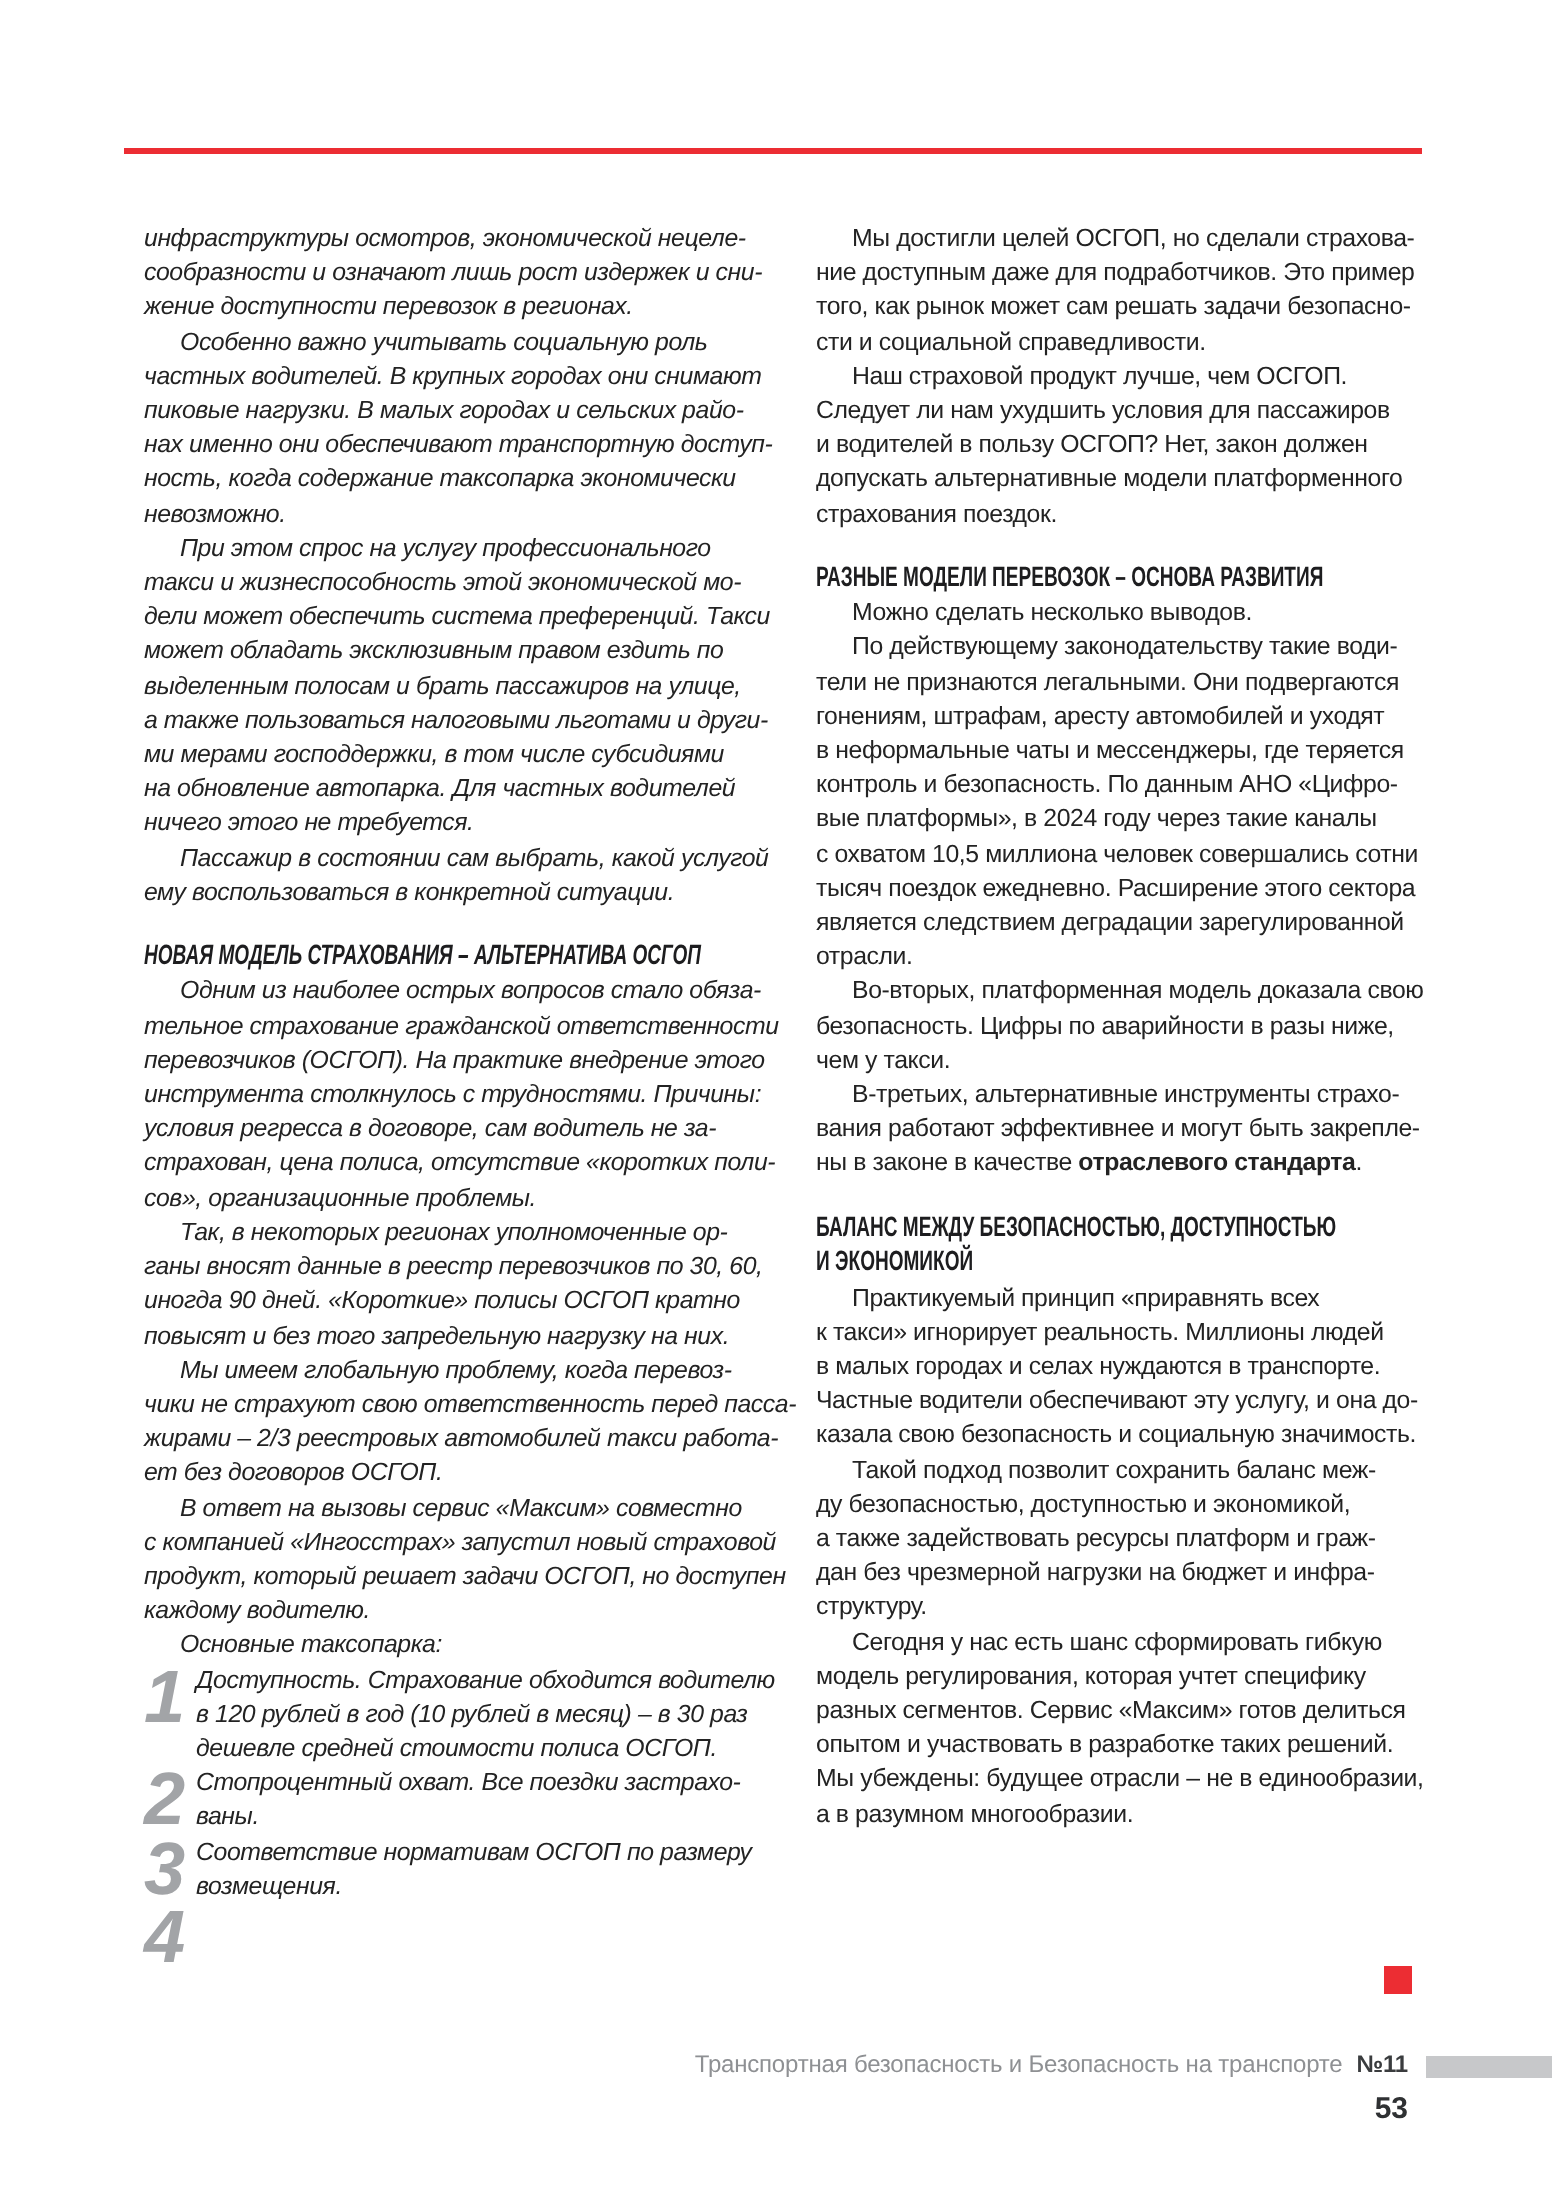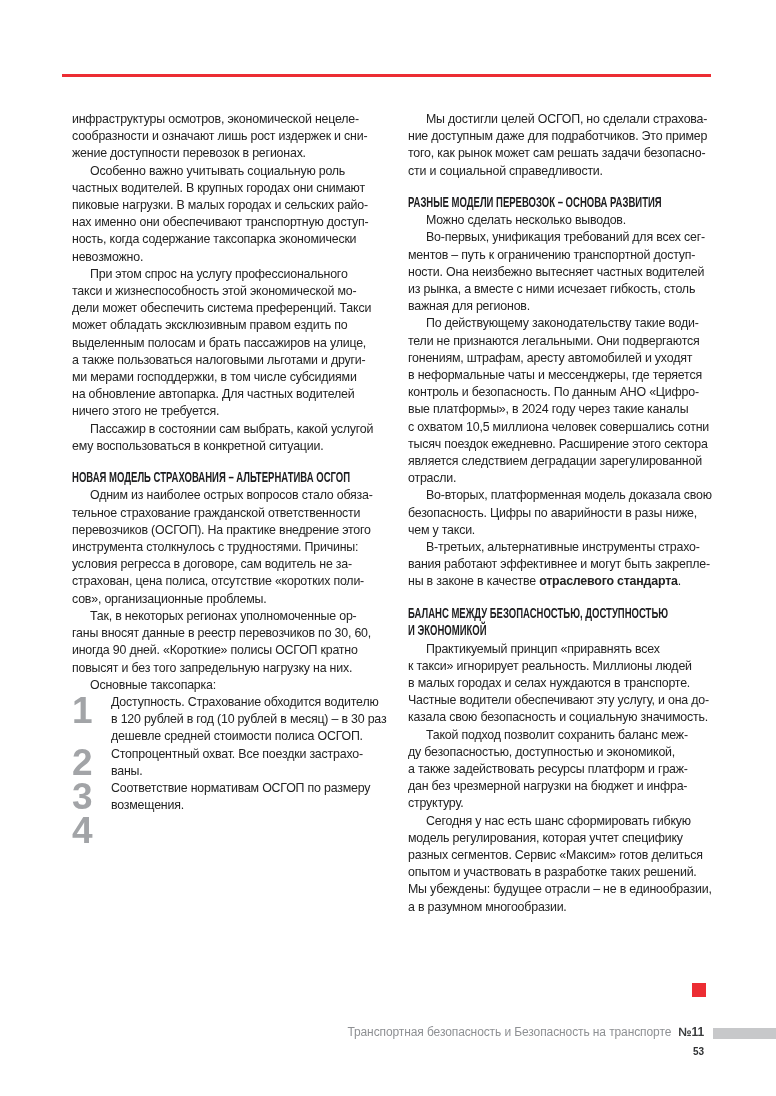--- a/index.html
+++ b/index.html
@@ -1,37 +1,37 @@
 <!DOCTYPE html>
 <html><head>
 <meta charset="utf-8">
 <style>
   html,body{margin:0;padding:0;background:#ffffff;}
   body{width:776px;height:1096px;position:relative;overflow:hidden;
        font-family:"Liberation Sans",sans-serif;color:#232323;}
   .rule{position:absolute;left:62px;top:74px;width:649px;height:3px;background:#ec2d33;}
   .col{position:absolute;top:111px;font-size:12.4px;line-height:17.2px;letter-spacing:-0.2px;}
-  .col-left{left:72px;width:314px;}
+  .col-left{left:72px;width:314px;font-style:italic;}
   .col-right{left:408px;width:310px;}
   .p{margin:0;white-space:pre;}
   .ind{text-indent:18px;}
   .h{font-weight:700;font-size:14px;line-height:17.4px;margin:14px 0 1px;
      transform:scaleX(0.68);transform-origin:0 50%;white-space:pre;letter-spacing:0;color:#1d1d1f;}
   .li{display:flex;align-items:flex-start;margin:0;}
   .li .n{flex:none;width:26px;font-size:37px;line-height:34px;font-weight:700;
          color:#a2a4a7;letter-spacing:-2px;}
-  .li .t{white-space:pre;margin-left:13px;}
+  .li .t{white-space:pre;}
   .bold{font-weight:700;}
   .endmark{position:absolute;left:692px;top:983px;width:14px;height:14px;background:#ec2d33;}
   .footer-line{position:absolute;top:1025px;left:0;width:704px;text-align:right;
                font-size:12px;line-height:14px;color:#8e9093;letter-spacing:-0.1px;white-space:pre;}
   .footer-line .issue{font-weight:700;color:#3a3c3e;margin-left:7px;}
   .footer-bar{position:absolute;left:713px;top:1028px;width:63px;height:11px;background:#c7c8ca;}
   .page-num{position:absolute;top:1046px;left:0;width:704px;text-align:right;
-            font-weight:700;font-size:10px;color:#2f3133;}
+            font-weight:700;font-size:15px;color:#2f3133;}
 </style>
 </head>
 <body>
 
 <div>
 
   <div class="rule"></div>
 
   <div class="col col-left">
     <p class="p">инфраструктуры осмотров, экономической нецеле-
@@ -59,20 +59,28 @@
 тельное страхование гражданской ответственности
 перевозчиков (ОСГОП). На практике внедрение этого
 инструмента столкнулось с трудностями. Причины:
 условия регресса в договоре, сам водитель не за-
 страхован, цена полиса, отсутствие «коротких поли-
 сов», организационные проблемы.</p>
     <p class="p ind">Так, в некоторых регионах уполномоченные ор-
 ганы вносят данные в реестр перевозчиков по 30, 60,
 иногда 90 дней. «Короткие» полисы ОСГОП кратно
 повысят и без того запредельную нагрузку на них.</p>
+    <p class="p ind">Мы имеем глобальную проблему, когда перевоз-
+чики не страхуют свою ответственность перед пасса-
+жирами – 2/3 реестровых автомобилей такси работа-
+ет без договоров ОСГОП.</p>
+    <p class="p ind">В ответ на вызовы сервис «Максим» совместно
+с компанией «Ингосстрах» запустил новый страховой
+продукт, который решает задачи ОСГОП, но доступен
+каждому водителю.</p>
     <p class="p ind">Основные таксопарка:</p>
     <div class="li">
         <span class="n">1</span>
         <span class="t">Доступность. Страхование обходится водителю
 в 120 рублей в год (10 рублей в месяц) – в 30 раз
 дешевле средней стоимости полиса ОСГОП.</span>
       </div>
     <div class="li">
         <span class="n">2</span>
         <span class="t">Стопроцентный охват. Все поездки застрахо-
@@ -86,27 +94,27 @@
     <div class="li">
         <span class="n">4</span>
       </div>
   </div>
 
   <div class="col col-right">
     <p class="p ind">Мы достигли целей ОСГОП, но сделали страхова-
 ние доступным даже для подработчиков. Это пример
 того, как рынок может сам решать задачи безопасно-
 сти и социальной справедливости.</p>
+    <p class="p ind">Наш страховой продукт лучше, чем ОСГОП.
+Следует ли нам ухудшить условия для пассажиров
+и водителей в пользу ОСГОП? Нет, закон должен
+допускать альтернативные модели платформенного
+страхования поездок.</p>
     <h2 class="h">РАЗНЫЕ МОДЕЛИ ПЕРЕВОЗОК – ОСНОВА РАЗВИТИЯ</h2>
     <p class="p ind">Можно сделать несколько выводов.</p>
-    <p class="p ind">Во-первых, унификация требований для всех сег-
-ментов – путь к ограничению транспортной доступ-
-ности. Она неизбежно вытесняет частных водителей
-из рынка, а вместе с ними исчезает гибкость, столь
-важная для регионов.</p>
     <p class="p ind">По действующему законодательству такие води-
 тели не признаются легальными. Они подвергаются
 гонениям, штрафам, аресту автомобилей и уходят
 в неформальные чаты и мессенджеры, где теряется
 контроль и безопасность. По данным АНО «Цифро-
 вые платформы», в 2024 году через такие каналы
 с охватом 10,5 миллиона человек совершались сотни
 тысяч поездок ежедневно. Расширение этого сектора
 является следствием деградации зарегулированной
 отрасли.</p>

